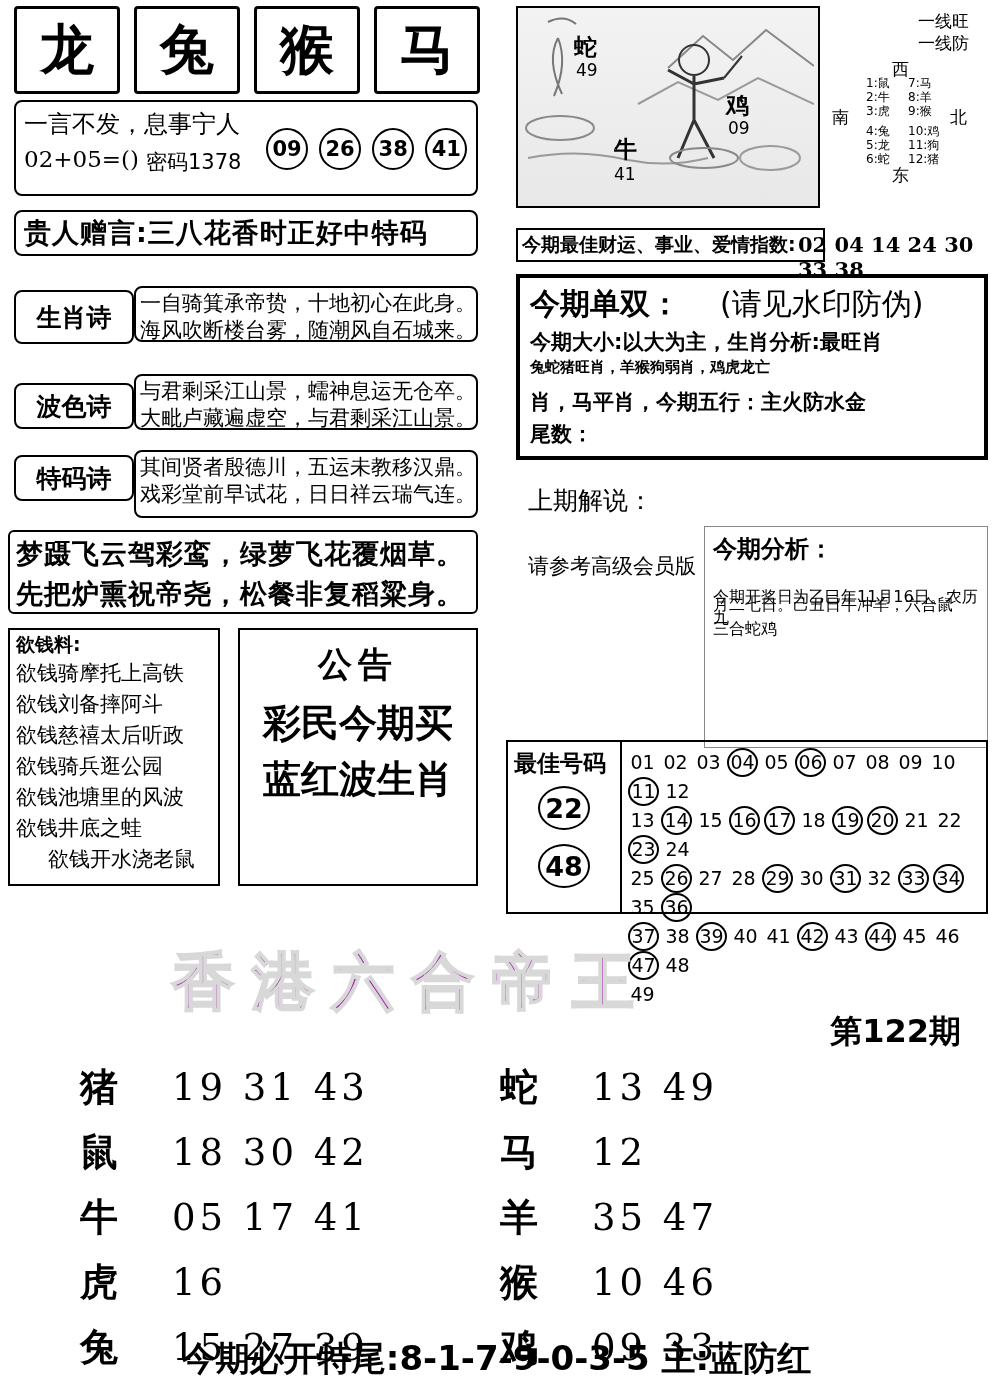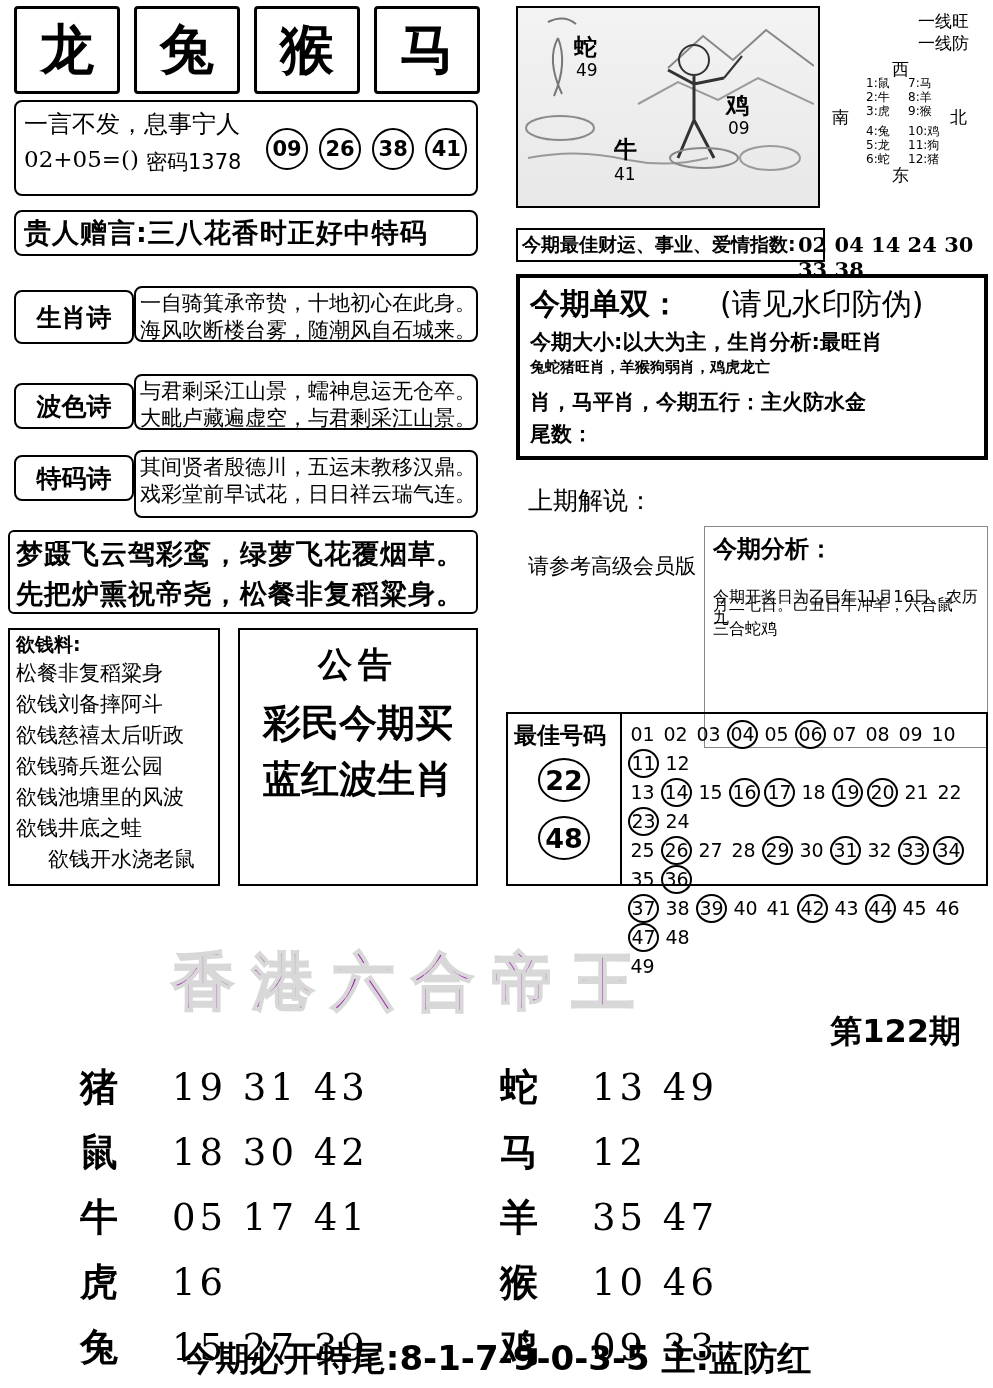--- a/index.html
+++ b/index.html
@@ -96,21 +96,21 @@
       <span class="big-cn">梦蹑飞云驾彩鸾，绿萝飞花覆烟草。</span>
     </div>
     <div class="nob" style="left:6px;top:44px;">
       <span class="big-cn">先把炉熏祝帝尧，松餐非复稻粱身。</span>
     </div>
   </div>
 
   <div class="box" style="left:8px;top:628px;width:212px;height:258px;">
     <div class="nob" style="left:6px;top:2px;font-size:19px;font-weight:bold;">欲钱料:</div>
     <div class="nob" style="left:6px;top:28px;">
-      <div style="font-size:21px;line-height:31px;">松餐非复稻粱身</div>
+      <div style="font-size:21px;line-height:31px;">欲钱骑摩托上高铁</div>
       <div style="font-size:21px;line-height:31px;">欲钱刘备摔阿斗</div>
       <div style="font-size:21px;line-height:31px;">欲钱慈禧太后听政</div>
       <div style="font-size:21px;line-height:31px;">欲钱骑兵逛公园</div>
       <div style="font-size:21px;line-height:31px;">欲钱池塘里的风波</div>
       <div style="font-size:21px;line-height:31px;">欲钱井底之蛙</div>
       <div style="font-size:21px;line-height:31px;margin-left:32px;">欲钱开水浇老鼠</div>
     </div>
   </div>
 
   <div class="box" style="left:238px;top:628px;width:240px;height:258px;">
@@ -191,21 +191,21 @@
     <span style="font-size:21px;margin-top:46px;">请参考高级会员版</span>
   </div>
 
   <div class="nob" style="left:704px;top:478px;width:284px;height:222px;border:1px solid #888;margin-top:48px;">
     <div class="nob" style="left:8px;top:6px;font-size:24px;font-weight:bold;">今期分析：</div>
     <div class="nob" style="left:8px;top:60px;font-size:16px;">今期开奖日为乙巳年11月16日。农历九</div>
     <div class="nob" style="left:8px;top:68px;font-size:16px;">月二七日。己丑日牛冲羊，六合鼠</div>
     <div class="nob" style="left:8px;top:92px;font-size:16px;">三合蛇鸡</div>
   </div>
 
-  <div class="box" style="left:506px;top:712px;width:482px;height:174px;border-width:2px;">
+  <div class="box" style="left:506px;top:740px;width:482px;height:174px;border-width:2px;">
     <div class="nob" style="left:6px;top:6px;font-size:23px;font-weight:bold;">最佳号码</div>
     <div class="thinline" style="left:112px;top:0;width:2px;height:170px;"></div>
     <div class="nob" style="left:30px;top:44px;">
       <div class="bigcirc">22</div>
     </div>
     <div class="nob" style="left:30px;top:102px;">
       <div class="bigcirc">48</div>
     </div>
     <div class="nob ng" style="left:118px;top:6px;width:360px;">
       <div>

